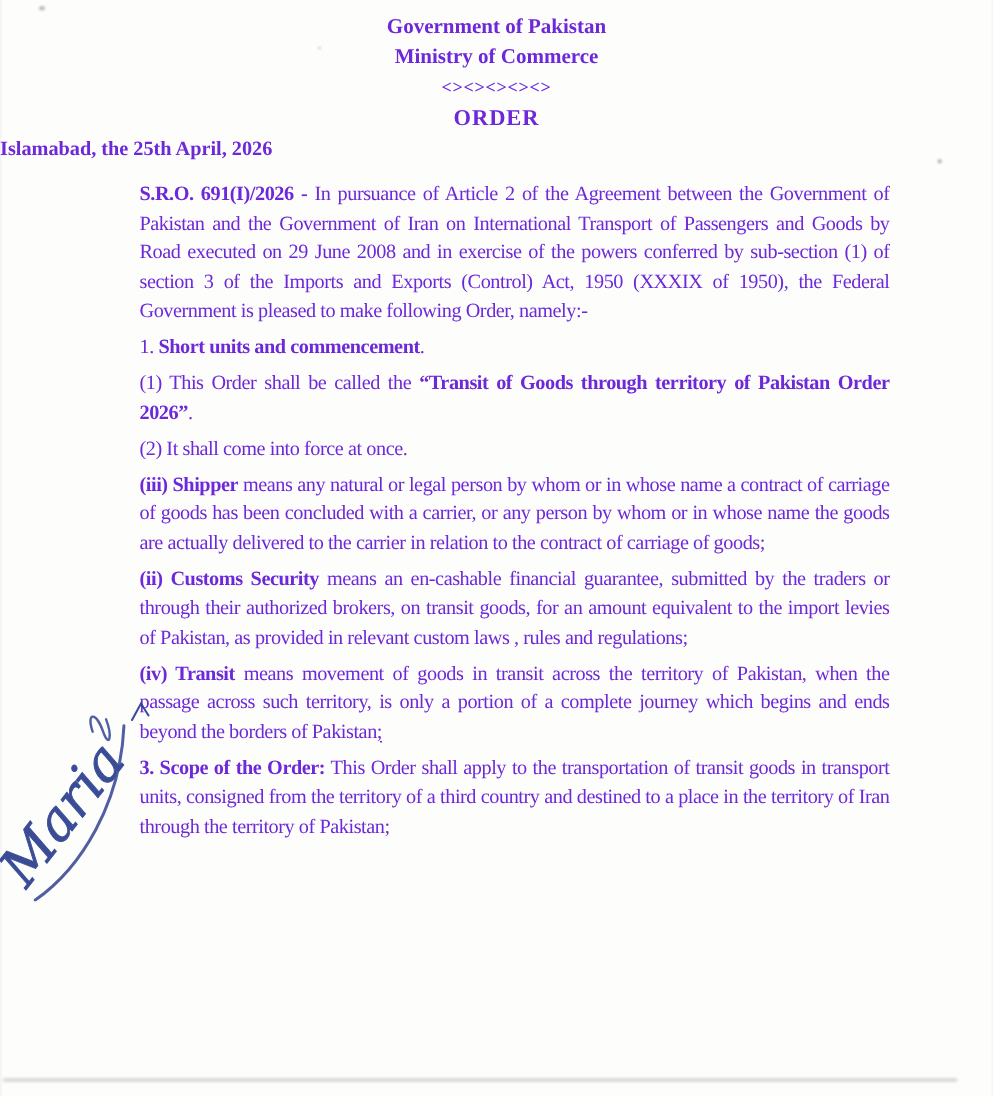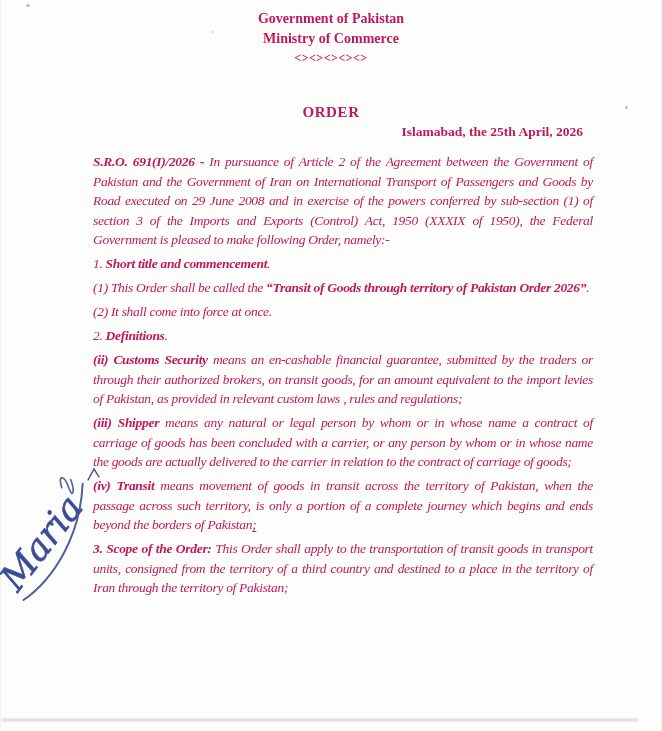--- a/index.html
+++ b/index.html
@@ -2,36 +2,35 @@
 <html><head>
 <meta charset="utf-8">
 <style>
   html,body{margin:0;padding:0;background:#ffffff;}
   .page{
     position:relative;
     width:662px;height:731px;
     background:#fdfdfc;
     overflow:hidden;
     font-family:"Liberation Serif","DejaVu Serif",serif;
-    color:#be185d;
+    color:#6d28d9;
     box-shadow:inset 1px 0 0 rgba(0,0,0,0.04), inset -1px 0 0 rgba(0,0,0,0.03);
   }
   .header{text-align:center;padding-top:9px;}
   .h-gov,.h-min{font-weight:bold;font-size:14px;line-height:20px;}
   .h-orn{font-size:12px;line-height:15px;letter-spacing:0.5px;margin-top:2px;font-weight:bold;}
-  .h-order{margin-top:36px;font-weight:bold;font-size:15px;letter-spacing:0.6px;line-height:20px;text-align:center;}
-  .h-date{font-weight:bold;font-size:13.5px;text-align:right;padding-right:79px;line-height:20px;}
+  .h-order{margin-top:3px;font-weight:bold;font-size:15px;letter-spacing:0.6px;line-height:20px;text-align:center;}
+  .h-date{font-weight:bold;font-size:13.5px;text-align:left;padding-right:79px;line-height:20px;}
   .content{margin:10px 69px 0 93px;}
   .content p{
     margin:0 0 4.5px 0;
     font-size:13.5px;
     line-height:19.5px;
     letter-spacing:-0.3px;
     text-align:justify;
-    font-style:italic;
   }
   .b{font-weight:bold;}
   .u{text-decoration:underline;text-underline-offset:2px;}
   .signature{position:absolute;left:0px;top:456px;opacity:0.92;pointer-events:none;}
   .sig-text{font-family:"DejaVu Serif",serif;font-style:italic;}
   .speck{position:absolute;background:#8a8a8a;border-radius:50%;opacity:0.55;filter:blur(0.6px);}
   .speck1{left:26px;top:4px;width:4px;height:3px;}
   .speck2{left:625px;top:106px;width:3px;height:3px;}
   .speck3{left:212px;top:31px;width:2px;height:2px;opacity:0.35;}
   .scan-edge-line{
@@ -49,33 +48,32 @@
     <div class="h-min">Ministry of Commerce</div>
     <div class="h-orn">&lt;&gt;&lt;&gt;&lt;&gt;&lt;&gt;&lt;&gt;</div>
     <div class="h-order">ORDER</div>
     <div class="h-date">Islamabad, the 25th April, 2026</div>
   </div>
 
   <div class="content">
 
     <p><span class="b">S.R.O. 691(I)/2026 - </span><span>In pursuance of Article 2 of the Agreement between the Government of Pakistan and the Government of Iran on International Transport of Passengers and Goods by Road executed on 29 June 2008 and in exercise of the powers conferred by sub-section (1) of section 3 of the Imports and Exports (Control) Act, 1950 (XXXIX of 1950), the Federal Government is pleased to make following Order, namely:-</span></p>
 
-    <p><span>1. </span><span class="b">Short title and commencement</span><span>.</span></p>
+    <p><span>1. </span><span class="b">Short units and commencement</span><span>.</span></p>
 
     <p><span>(1) This Order shall be called the </span><span class="b">“Transit of Goods through territory of Pakistan Order 2026”</span><span>.</span></p>
 
     <p><span>(2) It shall come into force at once.</span></p>
 
-    <p><span>2. </span><span class="b">Definitions</span><span>.</span></p>
 
 
 
+    <p><span class="b">(iii) Shipper</span><span> means any natural or legal person by whom or in whose name a contract of carriage of goods has been concluded with a carrier, or any person by whom or in whose name the goods are actually delivered to the carrier in relation to the contract of carriage of goods;</span></p>
+
     <p><span class="b">(ii) Customs Security</span><span> means an en-cashable financial guarantee, submitted by the traders or through their authorized brokers, on transit goods, for an amount equivalent to the import levies of Pakistan, as provided in relevant custom laws , rules and regulations;</span></p>
-
-    <p><span class="b">(iii) Shipper</span><span> means any natural or legal person by whom or in whose name a contract of carriage of goods has been concluded with a carrier, or any person by whom or in whose name the goods are actually delivered to the carrier in relation to the contract of carriage of goods;</span></p>
 
     <p><span class="b">(iv) Transit</span><span> means movement of goods in transit across the territory of Pakistan, when the passage across such territory, is only a portion of a complete journey which begins and ends beyond the borders of Pakistan</span><span class="u">;</span></p>
 
 
     <p><span class="b">3. Scope of the Order:</span><span> This Order shall apply to the transportation of transit goods in transport units, consigned from the territory of a third country and destined to a place in the territory of Iran through the territory of Pakistan;</span></p>
 
   </div>
 
   <svg class="signature" width="118" height="145" viewBox="0 0 118 145" aria-hidden="true">
     <g transform="rotate(-52 52 80)">

